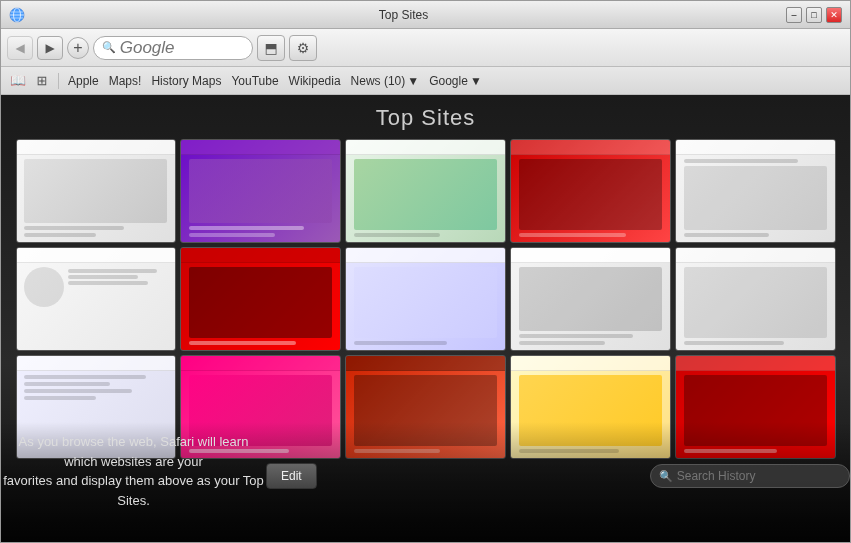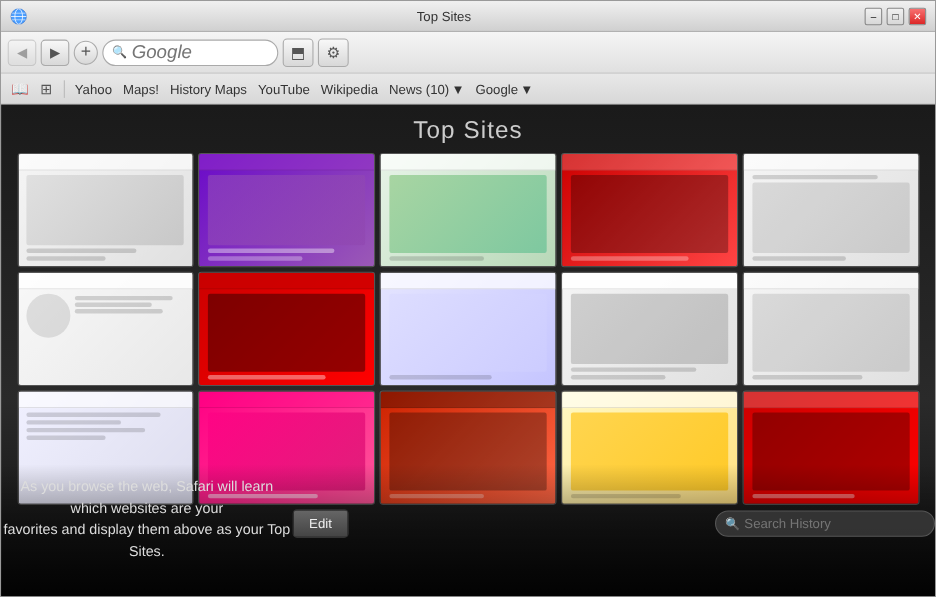--- a/index.html
+++ b/index.html
@@ -438,21 +438,21 @@
       <input class="search-input" type="text" placeholder="Google" style="">
     </div>
     <div class="toolbar-action-btn">⬒</div>
     <div class="toolbar-action-btn">⚙</div>
   </div>
 
   <div class="bookmarks-bar">
     <div class="bookmark-icon-btn">📖</div>
     <div class="bookmark-icon-btn">⊞</div>
     <div class="bookmark-sep"></div>
-    <a class="bookmark-link">Yahoo</a>
+    <a class="bookmark-link">Apple</a>
     <a class="bookmark-link">Maps!</a>
     <a class="bookmark-link">History Maps</a>
     <a class="bookmark-link">YouTube</a>
     <a class="bookmark-link">Wikipedia</a>
     <div class="bookmark-dropdown">
       <span>News (10)</span>
       <span>▼</span>
     </div>
     <div class="bookmark-dropdown">
       <span>Google</span>

